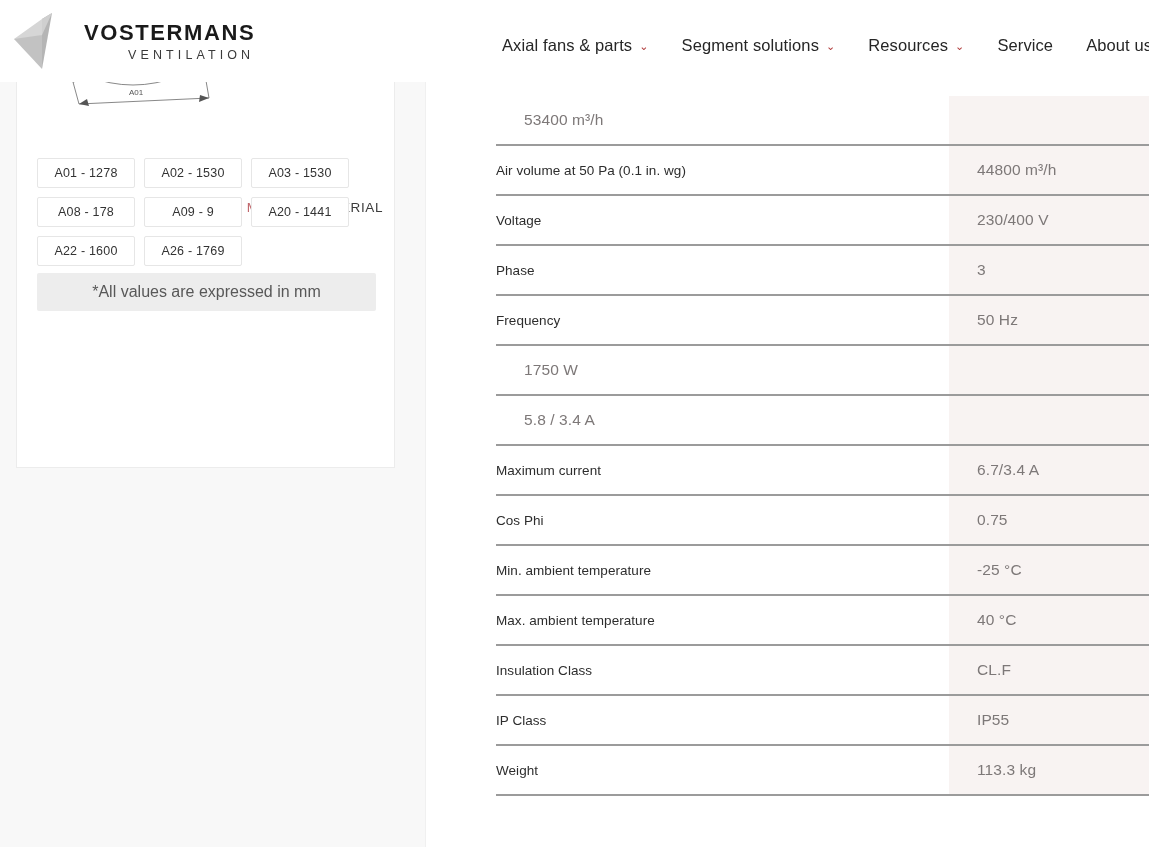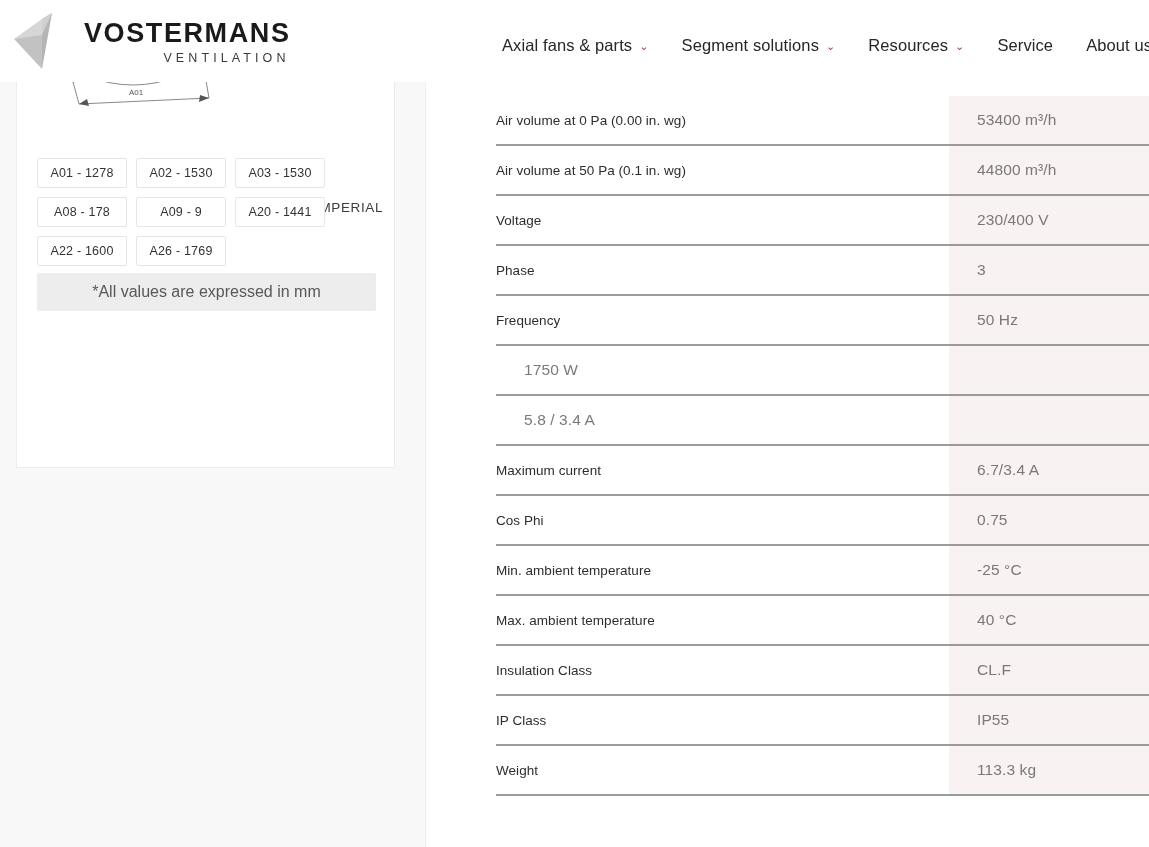--- a/index.html
+++ b/index.html
@@ -39,21 +39,21 @@
 
   .brand-mark {
     width: 58px;
     height: 56px;
     flex: 0 0 58px;
   }
 
   .brand-words { line-height: 1; padding-top: 2px; }
 
   .brand-name {
-    font-size: 27px;
+    font-size: 22px;
     font-weight: bold;
     letter-spacing: 1.6px;
     color: #1a1a1a;
   }
 
   .brand-sub {
     font-size: 12.5px;
     letter-spacing: 4.1px;
     color: #3a3a3a;
     margin-top: 5px;
@@ -145,21 +145,21 @@
     position: absolute;
     left: 20px;
     top: 164px;
     width: 340px;
     display: flex;
     flex-wrap: wrap;
     gap: 9px;
   }
 
   .dim-btn {
-    width: 90px;
+    width: 98px;
     height: 30px;
     background: #ffffff;
     border: 1px solid #e6e6e6;
     border-radius: 2px;
     font-size: 12.5px;
     color: #333333;
     display: flex;
     align-items: center;
     justify-content: center;
     cursor: pointer;
@@ -369,21 +369,20 @@
     </div>
   </div>
 
   <div class="right-col">
 
     <div class="value-band"></div>
 
     <div class="spec-table">
 
       <div class="spec-row">
-        <span class="spec-label">Air volume at 0 Pa (0.00 in. wg)</span>
         <span class="spec-value">53400 m³/h</span>
       </div>
       <div class="spec-row">
         <span class="spec-label">Air volume at 50 Pa (0.1 in. wg)</span>
         <span class="spec-value">44800 m³/h</span>
       </div>
       <div class="spec-row">
         <span class="spec-label">Voltage</span>
         <span class="spec-value">230/400 V</span>
       </div>

